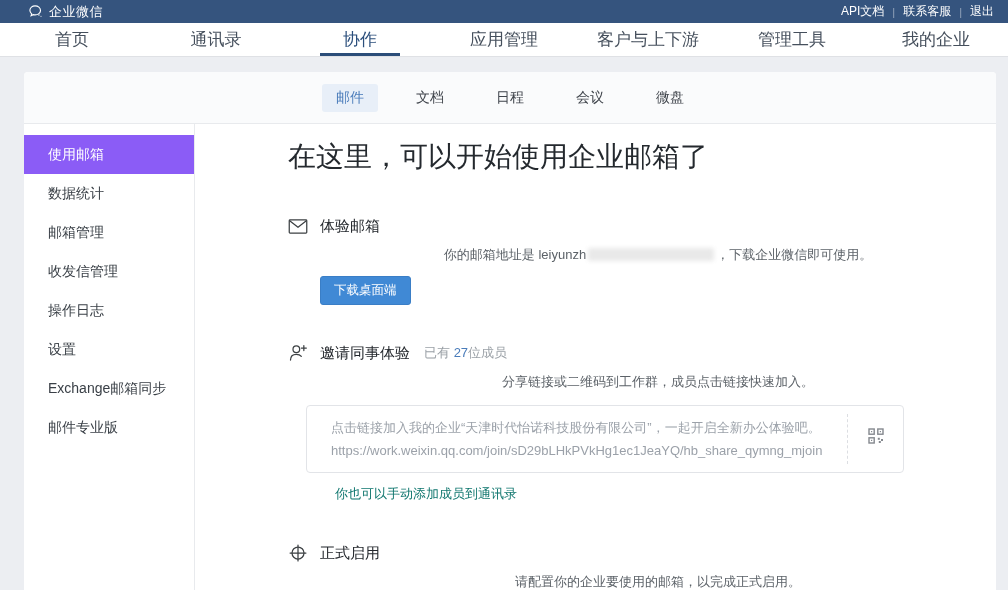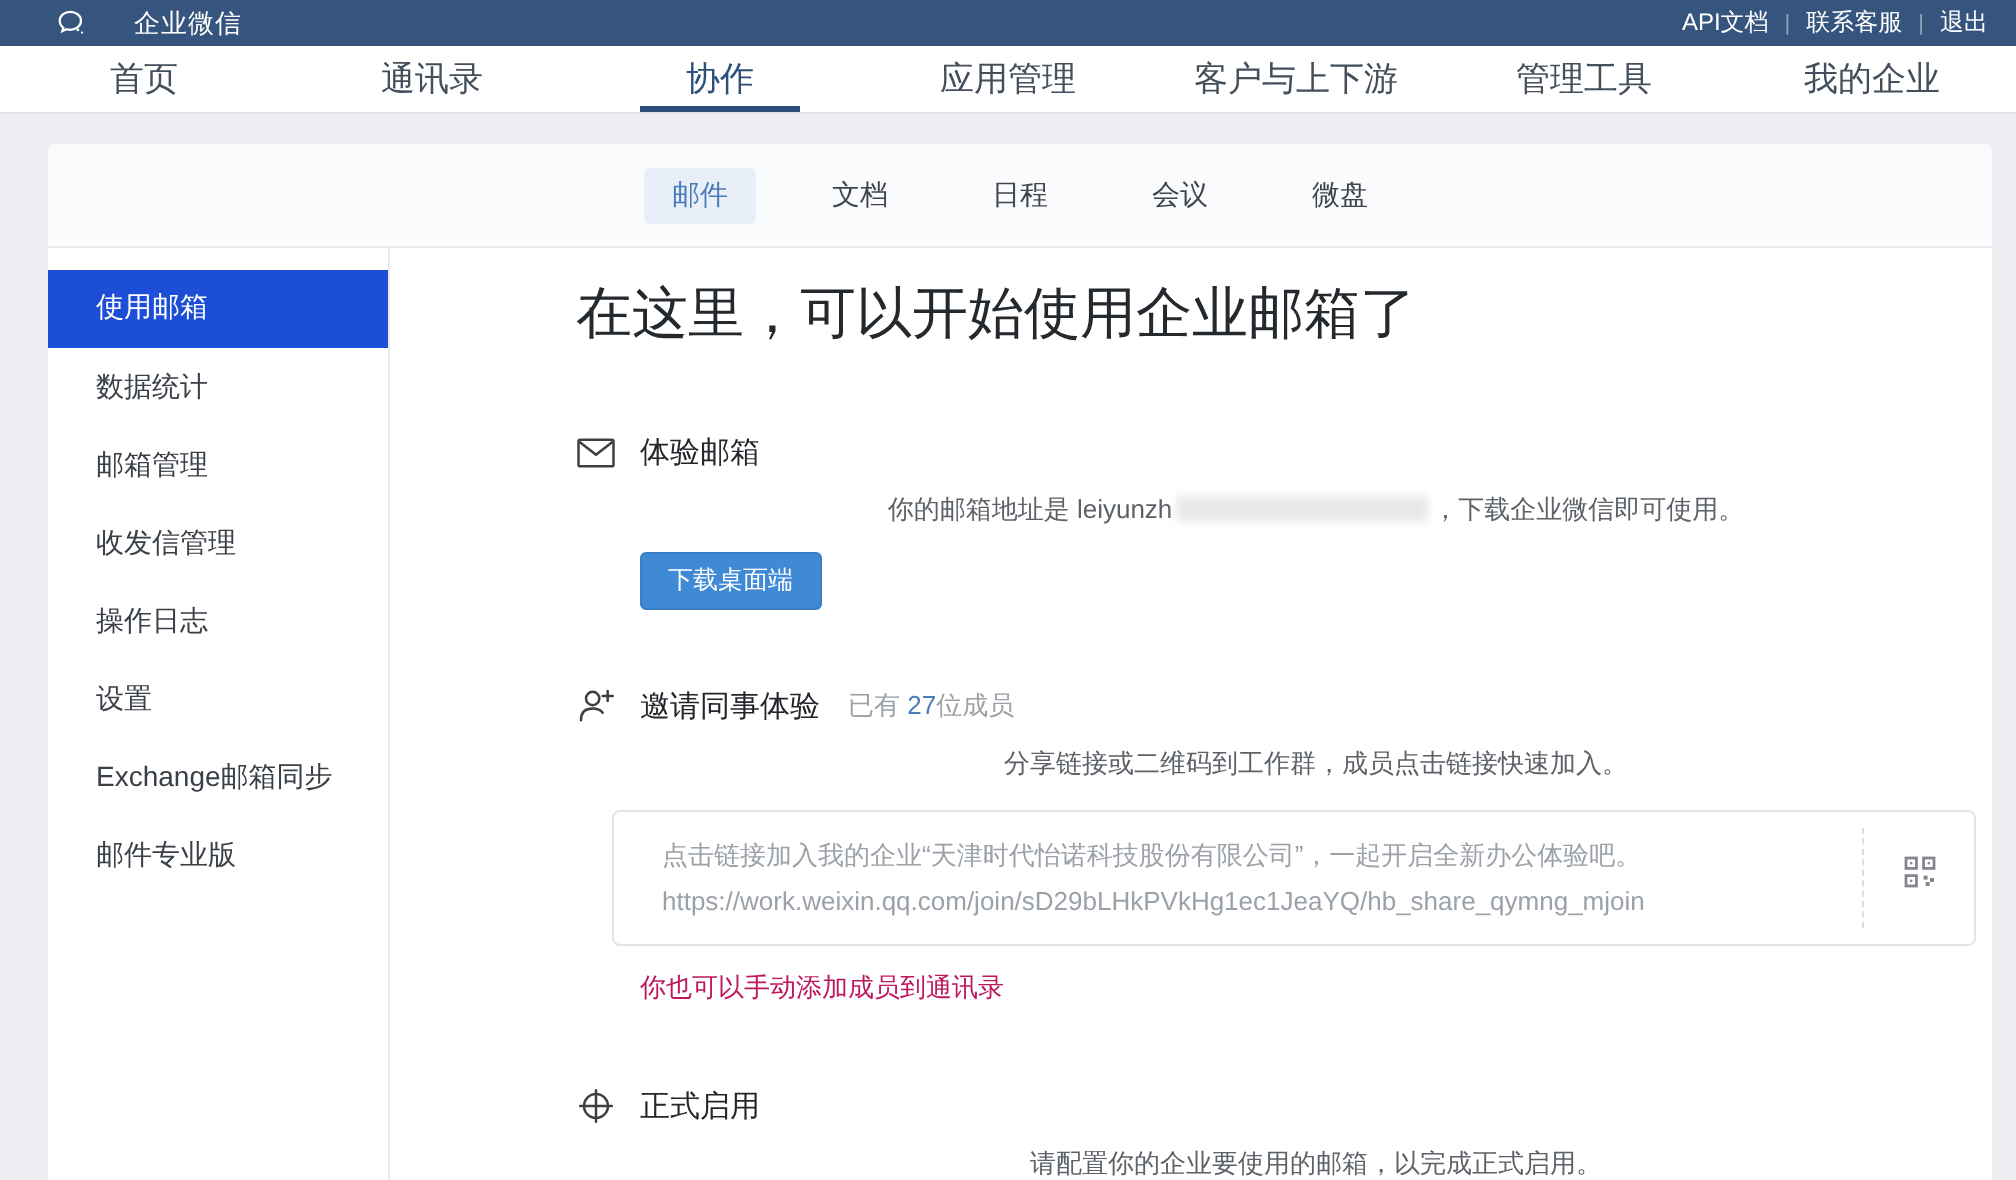--- a/index.html
+++ b/index.html
@@ -10,21 +10,21 @@
     color:#25282d;
     position:relative;
   }
 
   
   .topbar {
     height:23px; background:#35547e; color:#fff;
     display:flex; align-items:center; justify-content:space-between;
     padding:0 14px; font-size:12.5px;
   }
-  .topbar-left { display:flex; align-items:center; gap:24px; padding-left:14px; }
+  .topbar-left { display:flex; align-items:center; gap:6px; padding-left:14px; }
   .logo-icon { display:inline-flex; }
   .logo-text { font-size:13px; letter-spacing:.5px; }
   .topbar-right { display:flex; align-items:center; gap:8px; font-size:12px;justify-content:space-between; }
   .topbar-link { color:#fff; cursor:pointer; }
   .topbar-sep { color:rgba(255,255,255,.45); font-size:11px; }
 
   
   .navbar {
     height:34px; background:#ffffff; border-bottom:1px solid #dfe1e5;
     display:flex; align-items:stretch;
@@ -58,21 +58,21 @@
 
   
   .sidebar {
     width:171px; flex:0 0 171px; border-right:1px solid #e8eaed; padding-top:11px;
     background:#fff;
   }
   .side-item {
     height:39px; line-height:39px; padding-left:24px; font-size:14px;
     color:#3a4047; cursor:pointer; white-space:nowrap;
   }
-  .side-item.active { background:#1d4ed8; color:#fff;font-family:Liberation Serif, serif; }
+  .side-item.active { background:#8b5cf6; color:#fff; }
 
   
   .content { flex:1; padding:19px 0 0 93px; overflow:hidden; }
   .page-heading { font-size:28px; font-weight:400; color:#24292e; line-height:28px; }
 
   .section { margin-top:46px; }
   .section-head { display:flex; align-items:center; }
   .section-icon { width:20px; display:inline-flex; justify-content:center; flex:0 0 20px; }
   .section-title { font-size:15px; color:#23272c; margin-left:12px; }
   .section-badge { margin-left:14px; font-size:13px; color:#9aa0a6; }
@@ -85,31 +85,31 @@
     filter:blur(2px); border-radius:2px; vertical-align:-2px; margin:0 2px;
   }
 
   .primary-btn {
     margin-top:12px; display:inline-block; background:#4089d5; border:1px solid #3a7ec6;
     color:#fff; font-size:12.5px; padding:5px 13px; border-radius:3px; cursor:pointer;
     font-family:inherit;
   }
 
   .share-box {
-    margin:14px 0 0 -14px; width:682px; border:1px solid #e2e4e8; border-radius:4px;
+    margin:14px 0 0 -14px; width:598px; border:1px solid #e2e4e8; border-radius:4px;
     position:relative; padding:10px 72px 10px 24px; font-size:13px; color:#9ba1a9;
     line-height:23px; background:#fff;
   }
   .share-url { word-break:break-all; }
   .qr-area {
     position:absolute; right:0; top:8px; bottom:8px; width:56px;
     border-left:1px dashed #dcdee2; display:flex; align-items:center; justify-content:center;
     cursor:pointer;
   }
-  .share-hint { margin-top:12px; font-size:13px; color:#be185d; }
+  .share-hint { margin-top:12px; font-size:13px; color:#0f766e;margin-left:15px; }
 
   .section-launch { margin-top:40px; }
 </style>
 </head>
 <body>
 
 <div class="topbar">
   <div class="topbar-left">
     <span class="logo-icon">
       <svg width="15" height="15" viewBox="0 0 24 24" fill="none" stroke="#ffffff" stroke-width="1.8" stroke-linecap="round">

